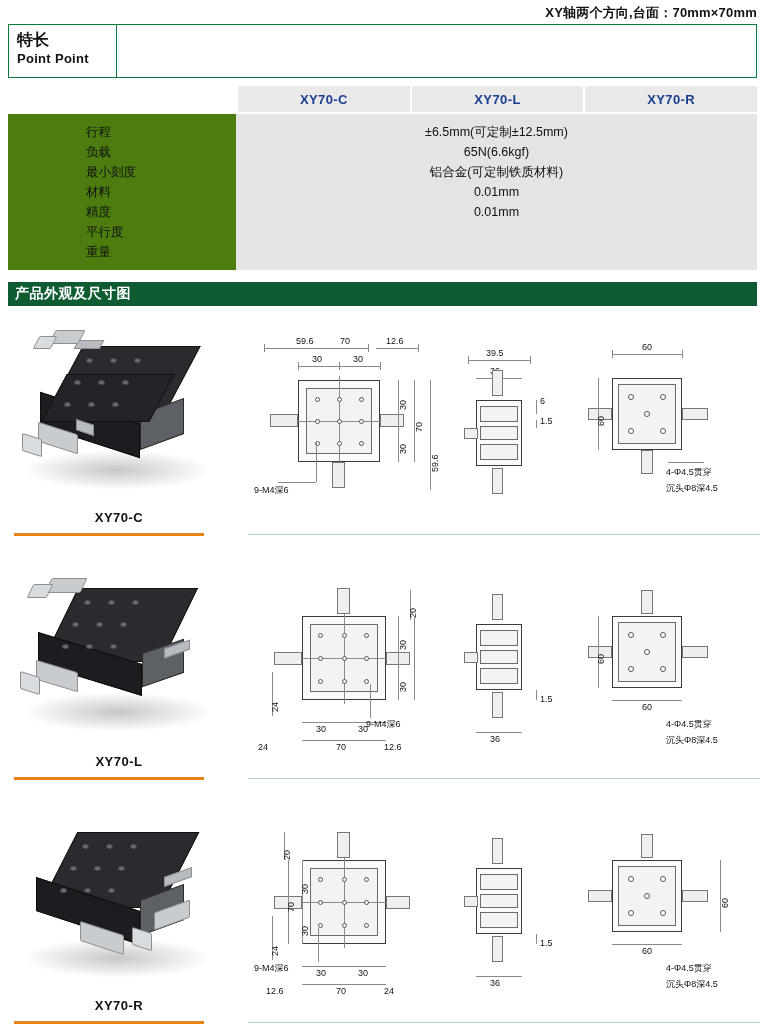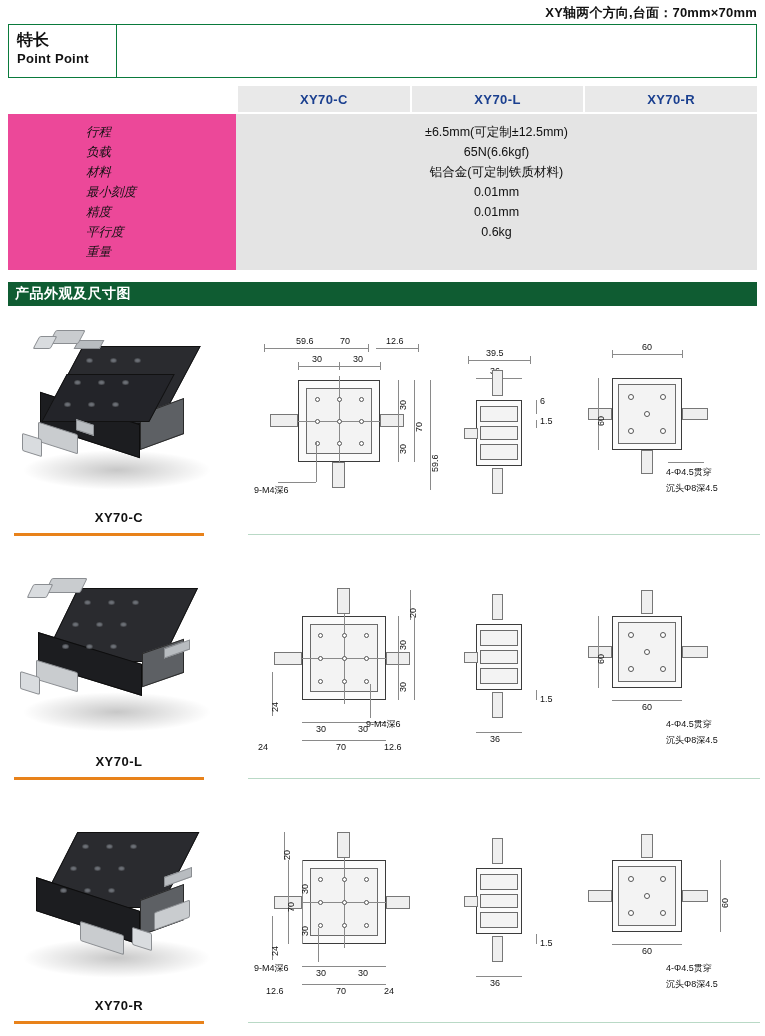--- a/index.html
+++ b/index.html
@@ -117,24 +117,23 @@
     align-items: center;
     justify-content: center;
     letter-spacing: 0.4px;
   }
   .spec-body {
     display: flex;
     margin-top: 2px;
   }
   .spec-names {
     width: 228px;
-    background: #ec4899;
+    background: #4d7c0f;
     padding: 8px 0 8px 0;
     box-sizing: border-box;
-    font-style: italic;
   }
   .spec-names .name {
     font-size: 12.5px;
     line-height: 20px;
     padding-left: 78px;
     color: #111;
   }
   .spec-values {
     flex: 1;
     background: #e4e4e4;
@@ -335,33 +334,32 @@
     <div class="spec-head">
       <div class="blank"></div>
       <div class="col">XY70-C</div>
       <div class="col">XY70-L</div>
       <div class="col">XY70-R</div>
     </div>
     <div class="spec-body">
       <div class="spec-names">
         <div class="name">行程</div>
         <div class="name">负载</div>
+        <div class="name">最小刻度</div>
         <div class="name">材料</div>
-        <div class="name">最小刻度</div>
         <div class="name">精度</div>
         <div class="name">平行度</div>
         <div class="name">重量</div>
       </div>
       <div class="spec-values">
         <div class="val">±6.5mm(可定制±12.5mm)</div>
         <div class="val">65N(6.6kgf)</div>
         <div class="val">铝合金(可定制铁质材料)</div>
         <div class="val">0.01mm</div>
         <div class="val">0.01mm</div>
-        <div class="val">0.6kg</div>
       </div>
     </div>
   </div>
 
   <div class="section-title">产品外观及尺寸图</div>
 
   <div class="prod prod-1">
     <div class="photo-col">
       <div class="photo">
         <div class="shadow" style="left:8px; top:128px; width:190px; height:40px;"></div>

